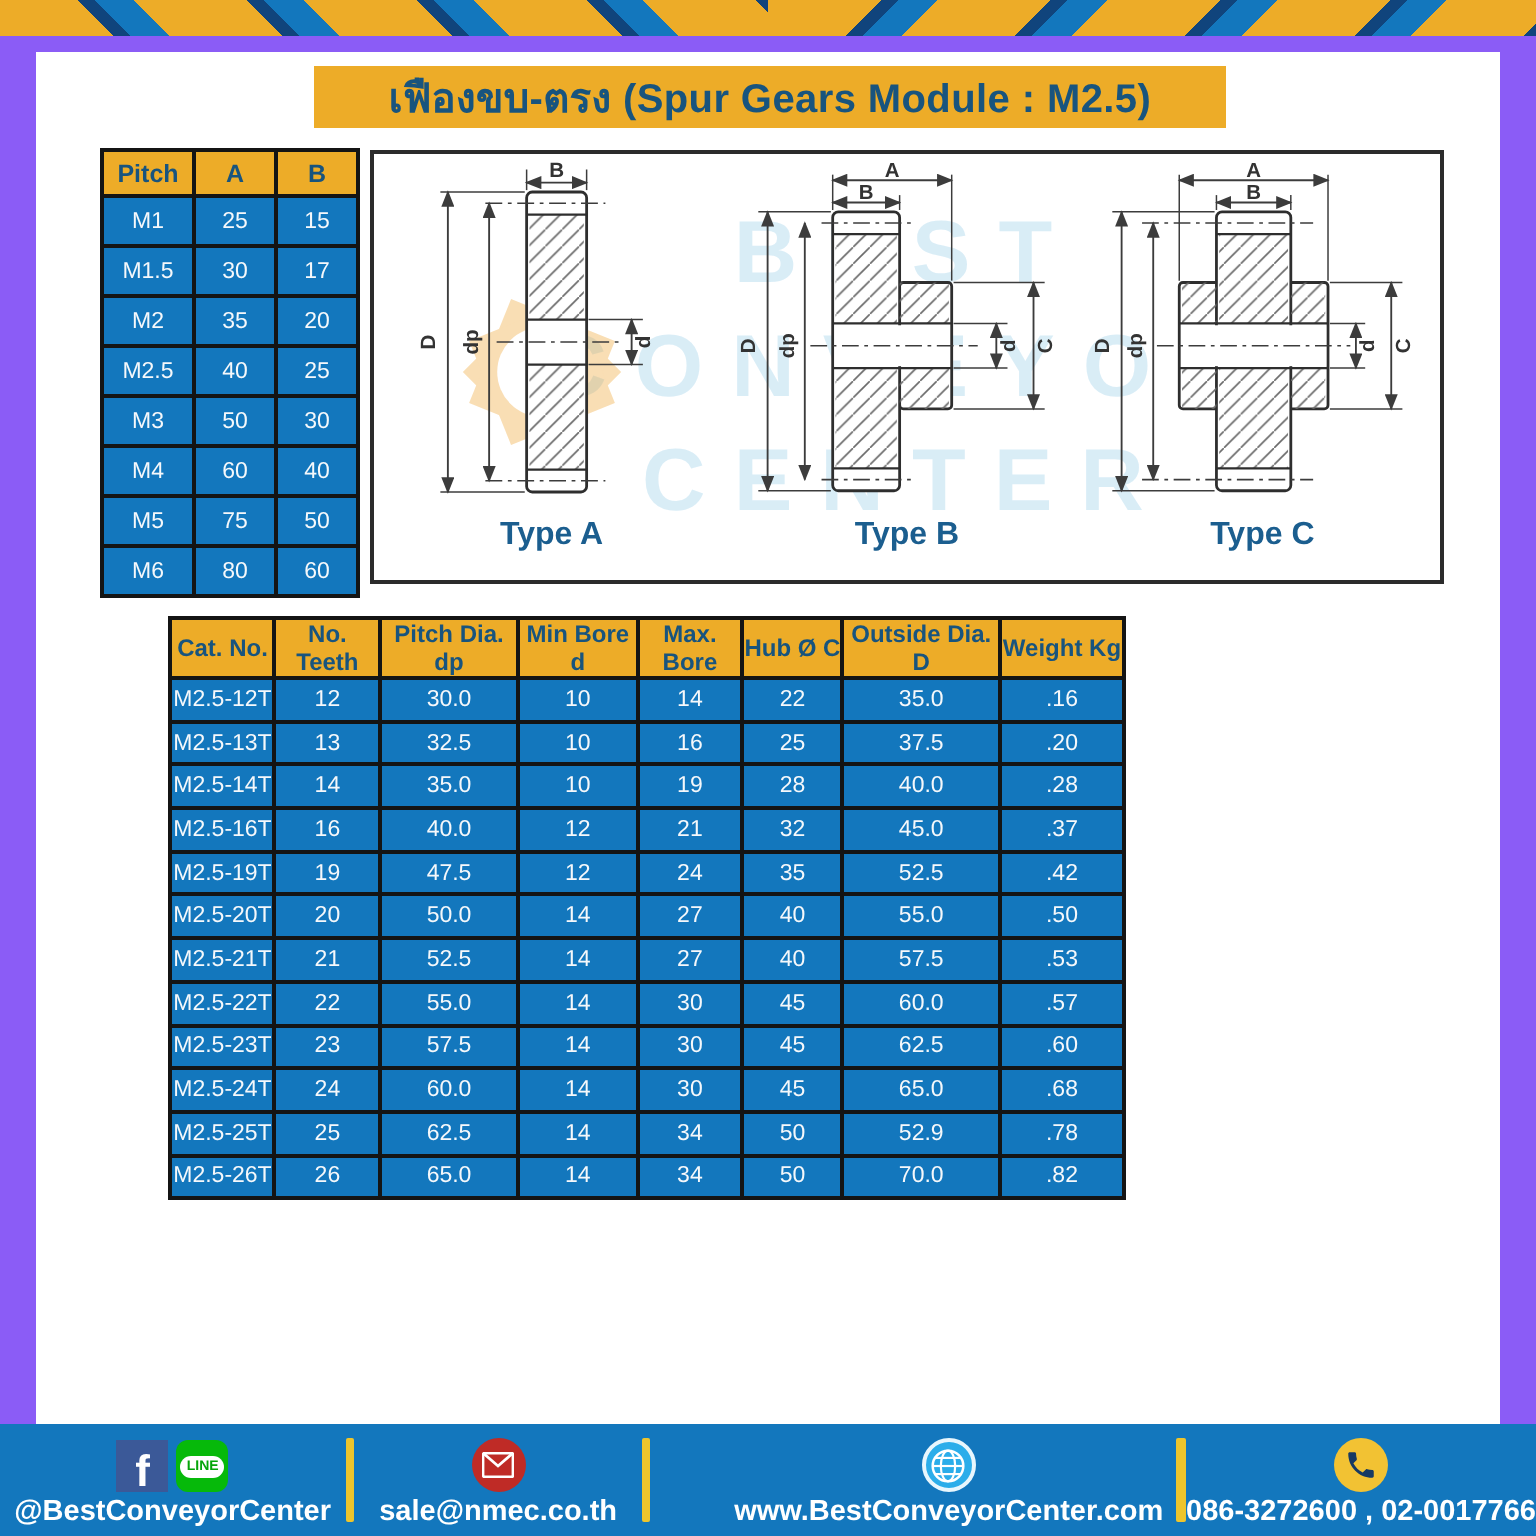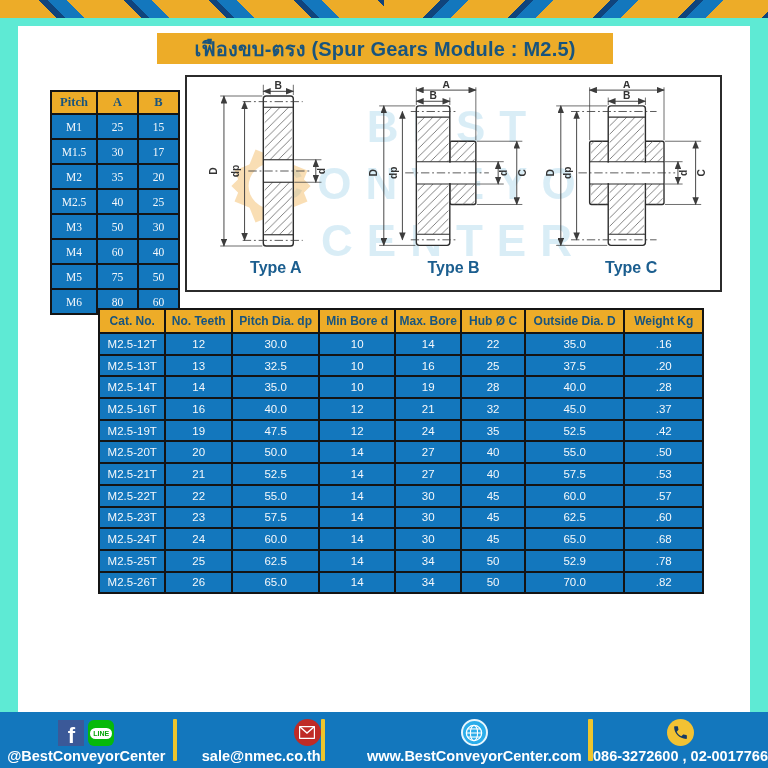--- a/index.html
+++ b/index.html
@@ -1,17 +1,17 @@
 <!DOCTYPE html>
 <html><head>
 <meta charset="utf-8">
 <style>
   * { margin:0; padding:0; box-sizing:border-box; }
   html,body { width:768px; height:768px; font-family:"Liberation Sans", sans-serif; }
-  .page { position:relative; width:768px; height:768px; background:#5eead4; overflow:hidden; }
+  .page { position:relative; width:768px; height:768px; background:#8b5cf6; overflow:hidden; }
 
   
   .top-stripes { position:absolute; top:0; left:0; width:768px; height:18px; }
   .stripe-half { position:absolute; top:0; height:18px; width:50%; }
   .stripe-left { left:0;
     background:repeating-linear-gradient(45deg,#edac28 0 40px,#10447c 40px 46px,#1377bd 46px 60px); }
   .stripe-right { right:0;
     background:repeating-linear-gradient(135deg,#edac28 0 40px,#10447c 40px 46px,#1377bd 46px 60px); }
 
   
@@ -20,27 +20,27 @@
   .title-bar { position:absolute; left:139px; top:7px; width:456px; height:31px;
     background:#edac28; color:#18547e; font-size:20px; font-weight:bold;
     display:flex; align-items:center; justify-content:center; letter-spacing:0.2px; }
 
   
   table { border-collapse:collapse; table-layout:fixed; }
   th,td { border:2px solid #141414; text-align:center; vertical-align:middle; }
   th { background:#edac28; color:#18547e; font-weight:bold; }
   td { background:#1377bd; color:#f5f8fb; }
 
-  .pitch-table { position:absolute; left:32px; top:64px; width:128px;font-family:Liberation Serif, serif; }
+  .pitch-table { position:absolute; left:32px; top:48px; width:128px; }
   .pitch-table th { height:23px; font-size:12.5px; }
   .pitch-table td { height:25px; font-size:11.5px; }
   .pitch-table th:nth-child(1) { width:46px; }
   .pitch-table th:nth-child(2), .pitch-table th:nth-child(3) { width:41px; }
 
-  .main-table { position:absolute; left:80px; top:282px; width:606px; }
+  .main-table { position:absolute; left:66px; top:282px; width:479px; }
   .main-table th { height:24px; font-size:12px; }
   .main-table td { height:21.7px; font-size:11.5px; }
   .main-table th:nth-child(1){width:11%;} .main-table th:nth-child(2){width:11%;}
   .main-table th:nth-child(3){width:14.5%;} .main-table th:nth-child(4){width:12.5%;}
   .main-table th:nth-child(5){width:11%;} .main-table th:nth-child(6){width:10.5%;margin-left:16px;}
   .main-table th:nth-child(7){width:16.5%;} .main-table th:nth-child(8){width:13%;}
 
   
   .drawing-box { position:absolute; left:167px; top:49px; width:537px; height:217px;
     border:2px solid #2b2b2b; background:#fff; overflow:hidden; }
@@ -51,21 +51,21 @@
   .wm-logo { position:absolute; left:14px; top:34px; opacity:.38; z-index:0; }
   .draw-row { position:relative; z-index:1; display:flex; height:100%; padding-top:4px; }
   .draw-cell { flex:1; display:flex; flex-direction:column; align-items:center; justify-content:flex-start; }
   .type-label { font-size:16px; font-weight:bold; color:#1b5e8f; margin-top:-2px; }
   svg text.dimtxt { font-size:11px; font-weight:bold; fill:#333; font-family:"Liberation Sans",sans-serif; }
 
   
   .footer { position:absolute; left:0; bottom:0; width:768px; height:56px; background:#1377bd;
     display:flex; align-items:center; color:#fff; }
   .f-sec { display:flex; flex-direction:column; align-items:center; justify-content:flex-end; height:100%; padding-bottom:4px; }
-  .f-sec.social { width:23.5%; } .f-sec.email { width:19.5%;align-items:flex-end; } .f-sec.web { width:31%;margin-left:35px; } .f-sec.phone { flex:1; }
+  .f-sec.social { width:23.5%; } .f-sec.email { width:19.5%; } .f-sec.web { width:31%;margin-left:35px; } .f-sec.phone { flex:1; }
   .f-label { font-size:14.5px; font-weight:bold; white-space:nowrap; }
   .f-div { width:5px; height:42px; background:#eec52c; border-radius:1px; }
   .f-icons { display:flex; gap:4px; align-items:center; margin-bottom:2px; }
   .fb-icon { width:26px; height:26px; background:#3b5998; color:#fff; font-weight:bold;
     font-size:22px; display:flex; align-items:flex-end; justify-content:center; line-height:0.9; }
   .line-icon { width:26px; height:26px; background:#06b90a; border-radius:6px;
     display:flex; align-items:center; justify-content:center; }
   .line-bubble { background:#fff; color:#06a50a; font-size:7px; font-weight:bold;
     border-radius:7px; padding:2px 3px; line-height:1; }
   .circle { width:27px; height:27px; border-radius:50%; display:flex; align-items:center;

